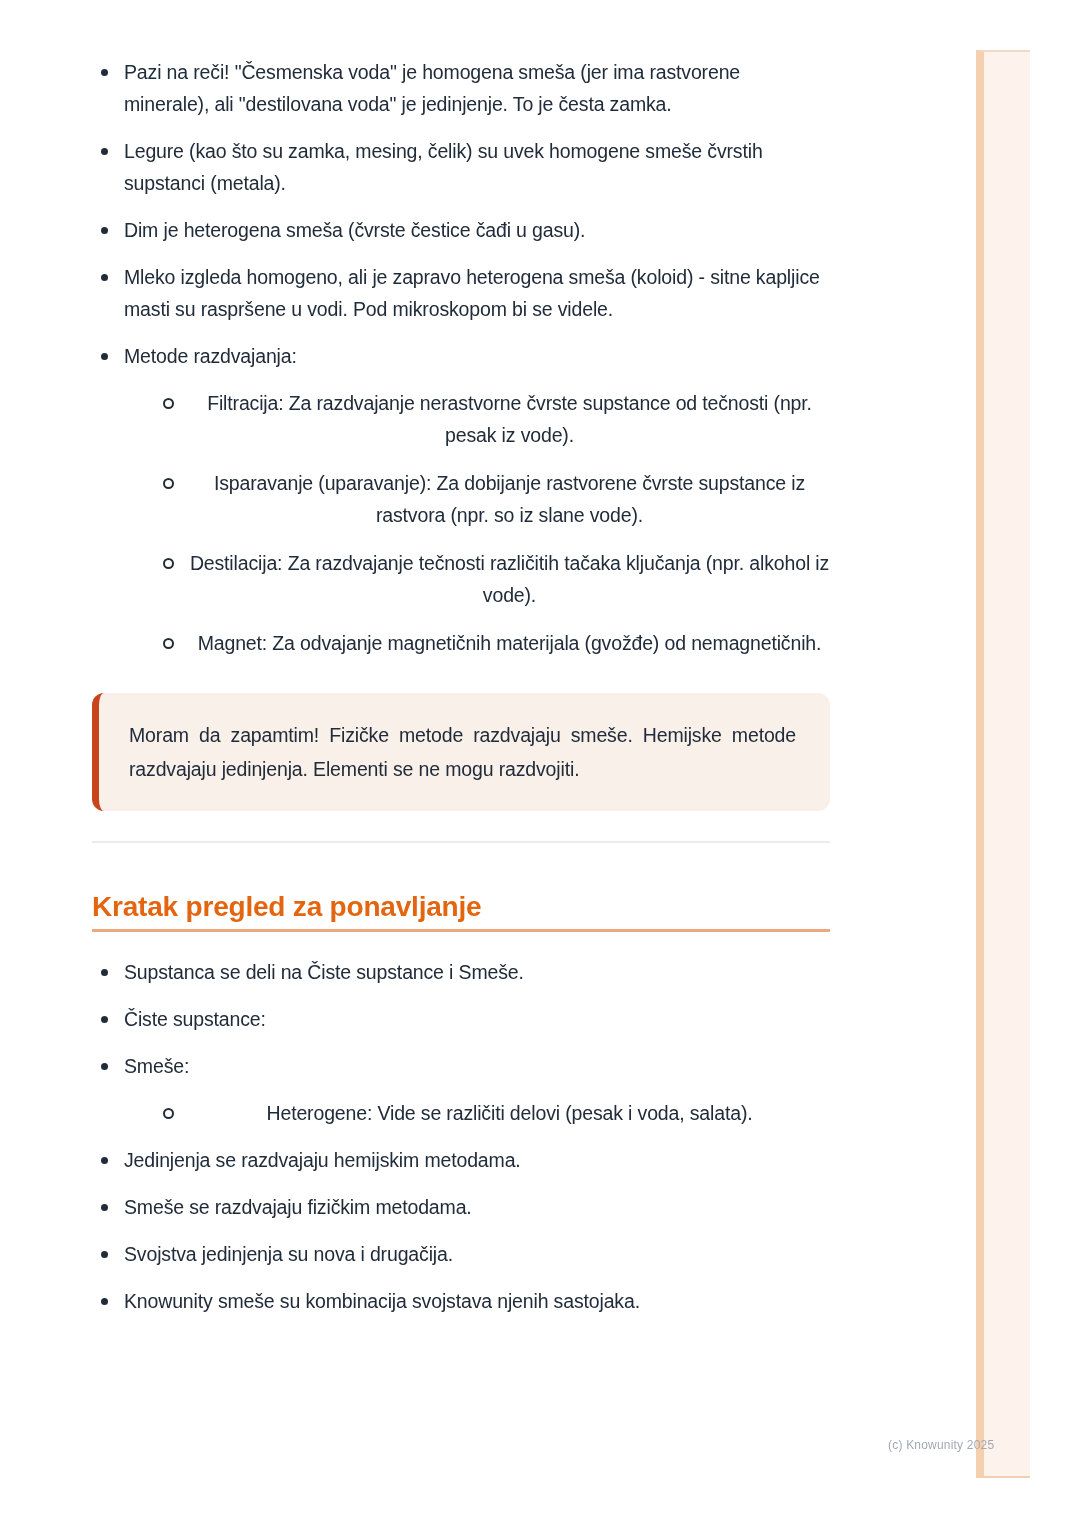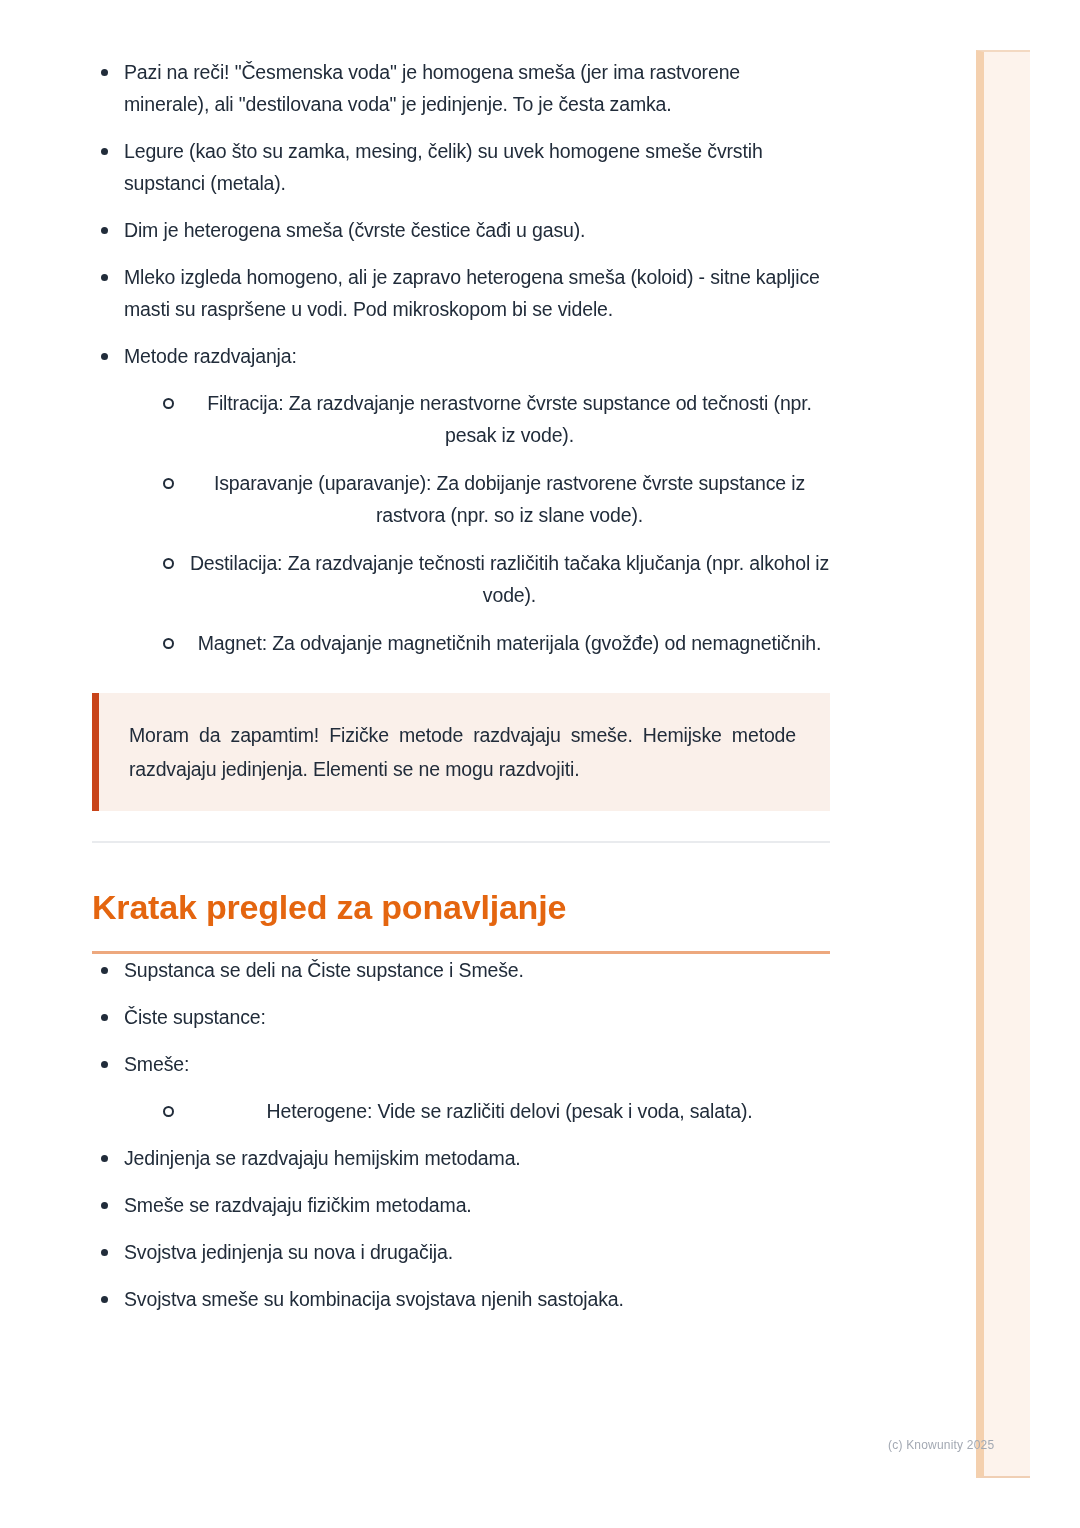--- a/index.html
+++ b/index.html
@@ -43,44 +43,44 @@
     position: absolute; left: 7px; top: 11px;
     width: 7px; height: 7px; border-radius: 50%;
     background: transparent;
     border: 2px solid #212c3a;
   }
   .b { font-weight: 400; }
   .strike { text-decoration: line-through; color: #7e8b99; }
   .callout {
     background: #faf0ea;
     border-left: 7px solid #c8441a;
-    border-radius: 0;
+    border-radius: 12px;
     margin: 34px 0 30px 0;
     padding: 25px 34px 25px 30px;
   }
   .callout .callout-text {
     margin: 0;
     font-size: 19.5px; line-height: 34px; letter-spacing: -0.15px;
     text-align: justify;
   }
   hr.divider {
     border: none;
     border-top: 2px solid #e9ebee;
     margin: 0;
   }
   h1.section-title {
     margin: 44px 0 0 0;
-    font-size: 34px; line-height: 40px;
+    font-size: 28px; line-height: 40px;
     font-weight: 700;
     color: #e4650f;
     letter-spacing: -0.2px;
-    padding-bottom: 24px;
+    padding-bottom: 2px;
     border-bottom: 3px solid #eda87e;
   }
-  #list-review { }
+  #list-review { margin-top: 24px; }
   .right-bar {
     position: absolute;
     left: 976px; top: 50px;
     width: 54px; height: 1428px;
     background: #fdf3ec;
     border-left: 8px solid #f4d0ae;
     border-top: 2px solid #f3d9c2;
     border-bottom: 2px solid #f0cfb4;
     box-sizing: border-box;
   }
@@ -159,19 +159,19 @@
       <li>
         <div><span>Jedinjenja se razdvajaju </span><span class="b">hemijskim</span><span> metodama.</span></div>
       </li>
       <li>
         <div><span>Smeše se razdvajaju </span><span class="b">fizičkim</span><span> metodama.</span></div>
       </li>
       <li>
         <div><span>Svojstva jedinjenja su </span><span class="b">nova i drugačija</span><span>.</span></div>
       </li>
       <li>
-        <div><span>Svojstva smeše su </span><span class="b">kombinacija svojstava</span><span> njenih sastojaka.</span></div>
+        <div><span>Knowunity smeše su </span><span class="b">kombinacija svojstava</span><span> njenih sastojaka.</span></div>
       </li>
     </ul>
 
 </main>
 
 <div class="footer">(c) Knowunity 2025</div>
 
 </body></html>

